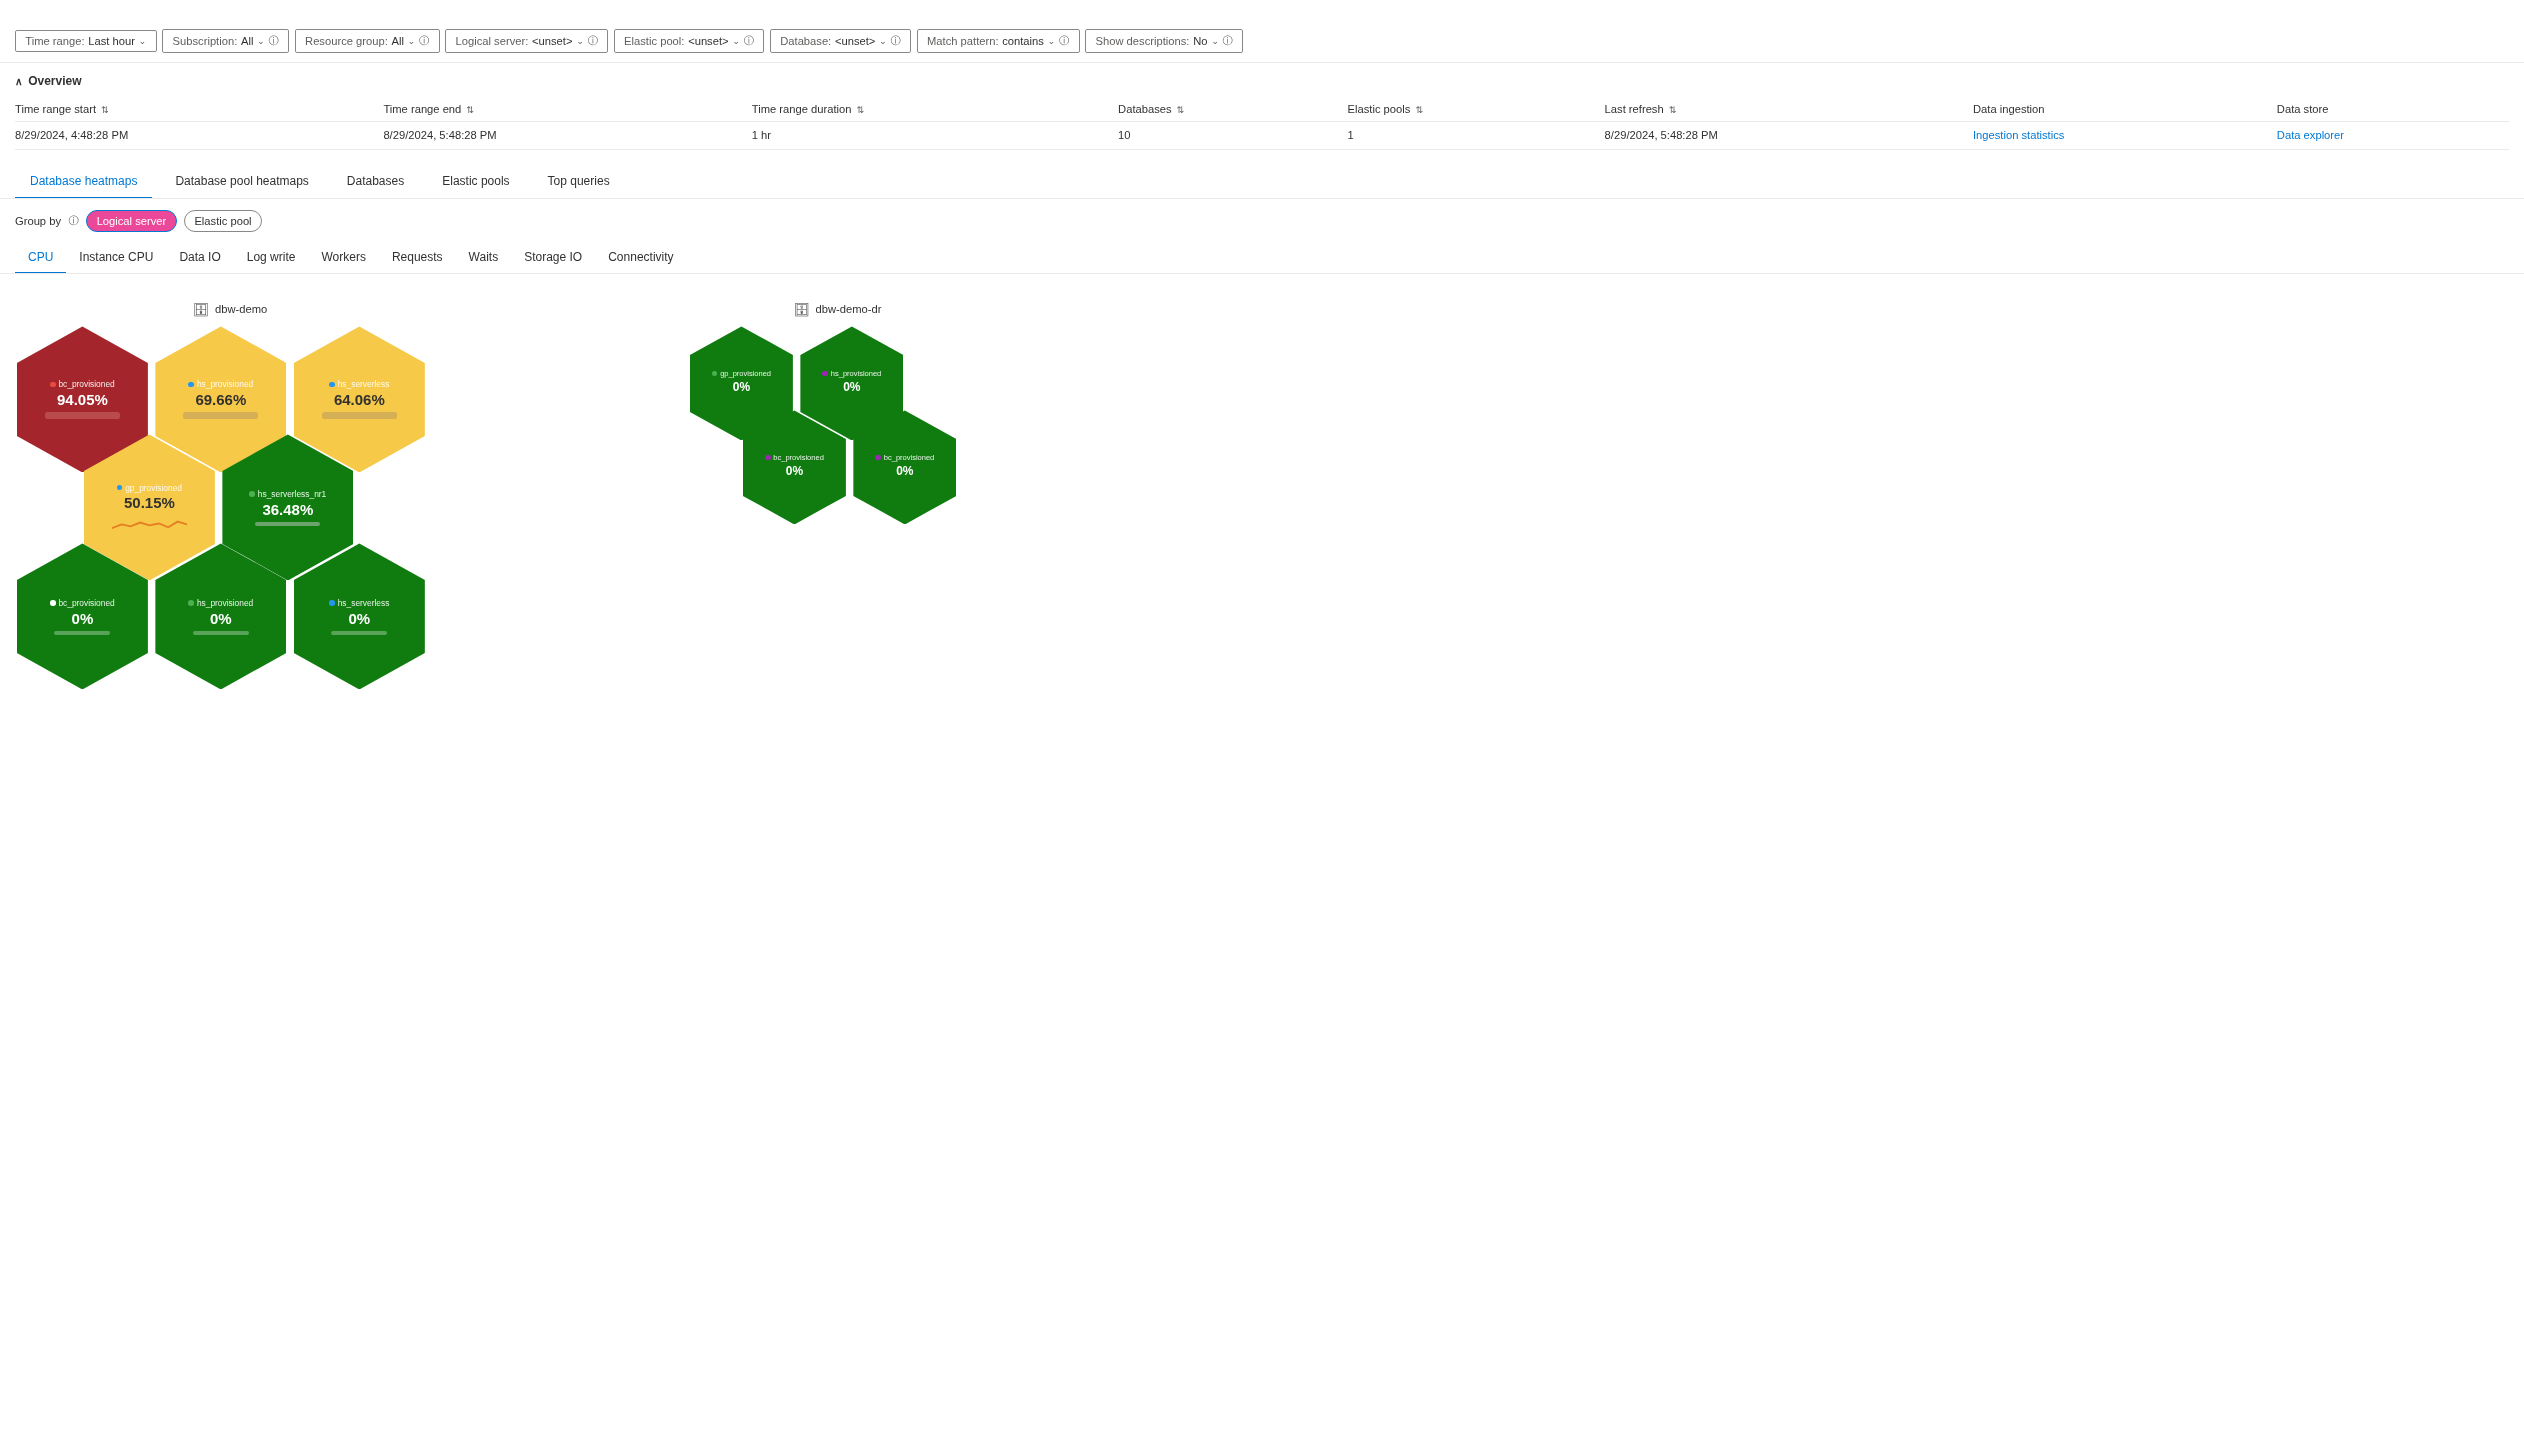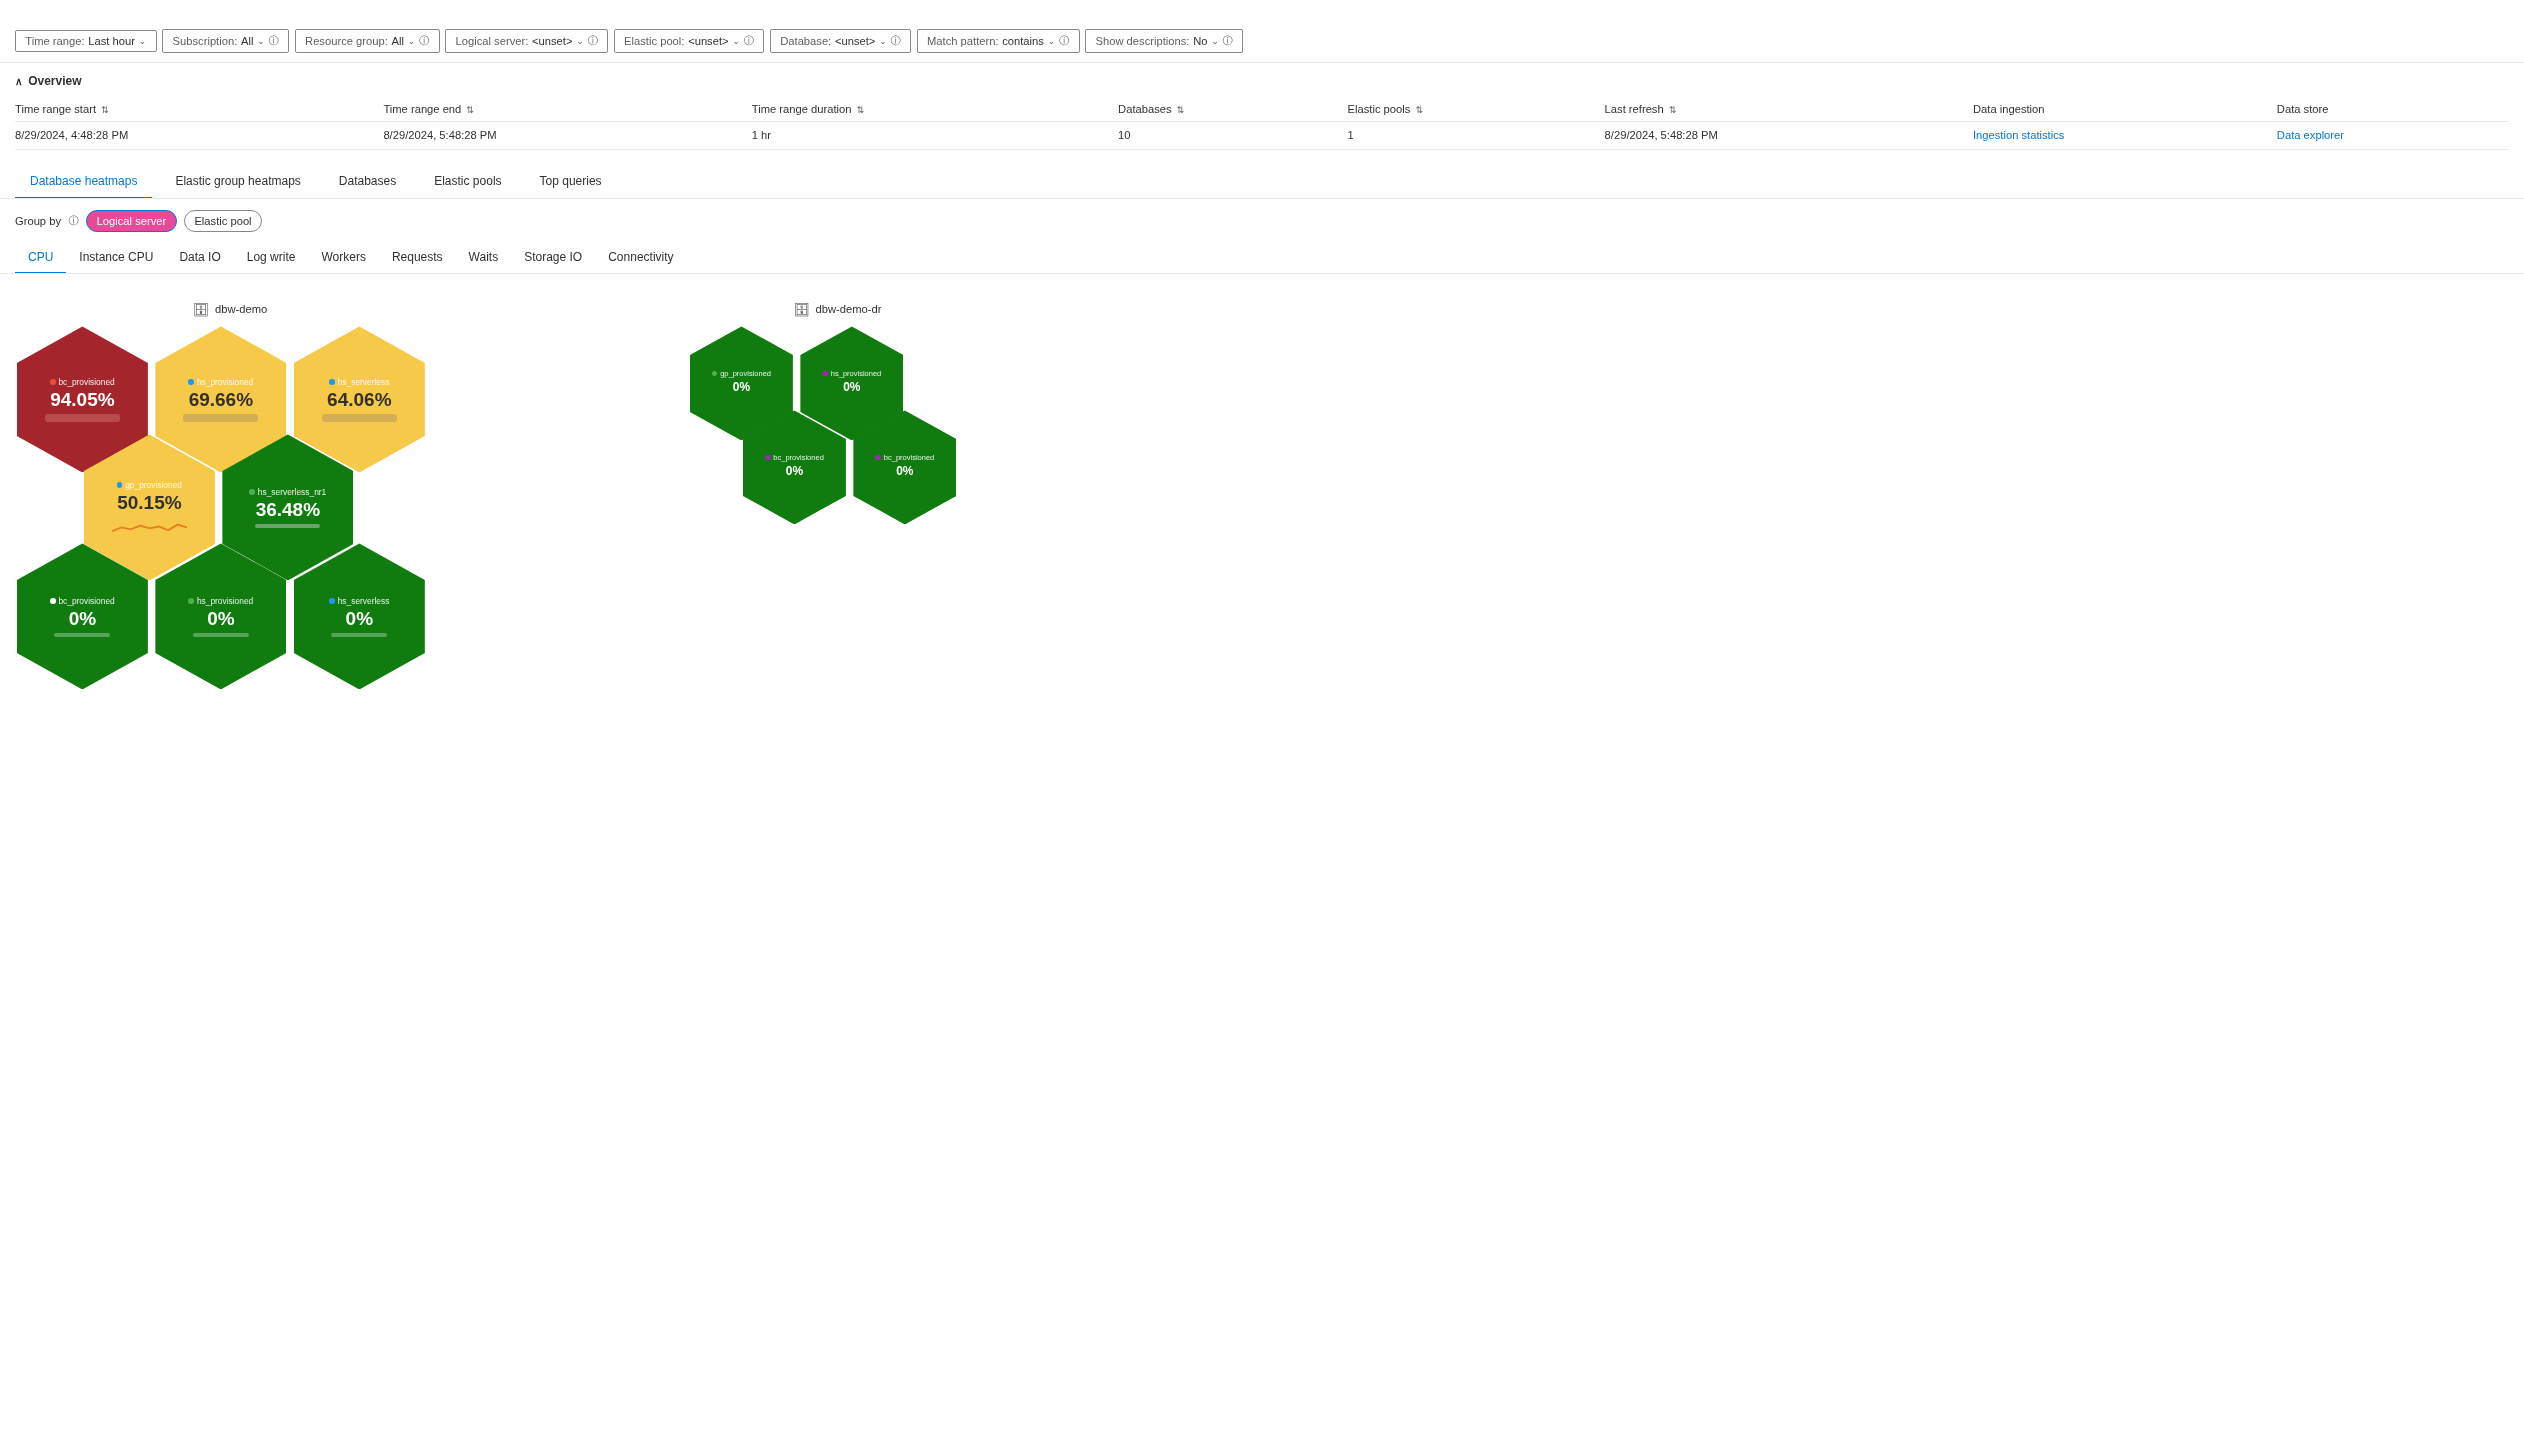--- a/index.html
+++ b/index.html
@@ -116,21 +116,21 @@
       display: flex; flex-direction: column; align-items: center;
       justify-content: center; width: 100%; height: 100%;
       position: absolute; top: 0; left: 0; padding: 7.5px;
     }
     .hex-name {
       font-size: 8.4px; color: rgba(255,255,255,0.9); margin-bottom: 1.9px;
       display: flex; align-items: center; gap: 2.8px;
     }
     .hex-name-dot { width: 5.6px; height: 5.6px; border-radius: 50%; display: inline-block; }
     .hex-value {
-      font-size: 19px; font-weight: 600; color: #fff; margin-bottom: 3.7px;
+      font-size: 15px; font-weight: 600; color: #fff; margin-bottom: 3.7px;
     }
     .hex-value.small-val { font-size: 12px; }
   </style>
 </head>
 <body>
 
 <div class="filter-bar">
   <button class="filter-btn">
     <span class="label">Time range:</span>
     <span class="value">Last hour</span>
@@ -235,21 +235,21 @@
         <td>
           <a class="link-blue">Data explorer</a>
         </td>
       </tr>
     </tbody>
   </table>
 </div>
 
 <div class="main-tabs">
   <div class="main-tab active">Database heatmaps</div>
-  <div class="main-tab">Elastic group heatmaps</div>
+  <div class="main-tab">Database pool heatmaps</div>
   <div class="main-tab">Databases</div>
   <div class="main-tab">Elastic pools</div>
   <div class="main-tab">Top queries</div>
 </div>
 
 <div class="group-by-section">
   <span class="group-by-label">Group by</span>
   <span class="group-by-info">ⓘ</span>
   <button class="group-btn active">Logical server</button>
   <button class="group-btn inactive">Elastic pool</button>

